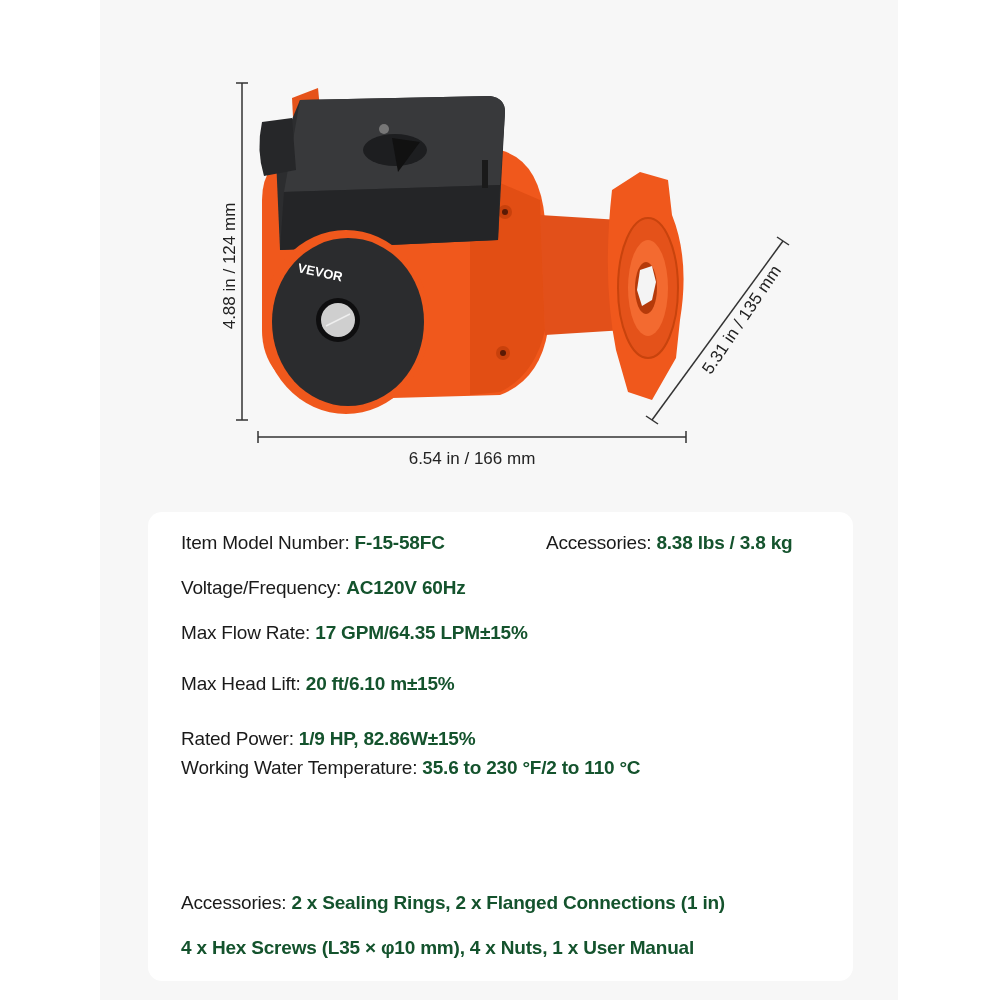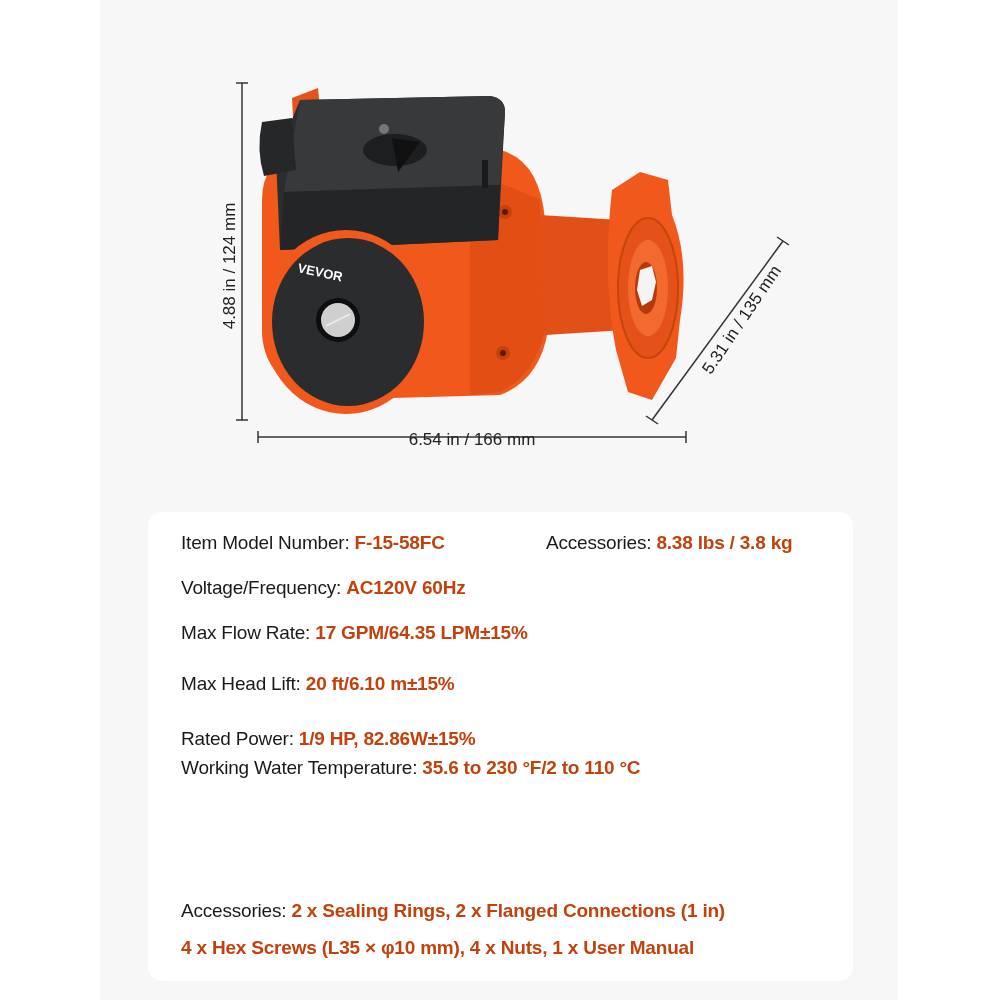--- a/index.html
+++ b/index.html
@@ -4,30 +4,30 @@
 <style>
   html, body { margin:0; padding:0; }
   body { width:1000px; height:1000px; background:#ffffff; position:relative; overflow:hidden;
          font-family:"Liberation Sans", "DejaVu Sans", sans-serif; }
   .panel { position:absolute; left:100px; top:0; width:798px; height:1000px; background:#f7f7f7; }
 
   
   .product { position:absolute; left:0; top:0; width:1000px; height:500px; }
   .dim-label { position:absolute; font-size:17px; color:#222; white-space:nowrap; }
   .dim-v-label { left:230px; top:266px; transform:translate(-50%,-50%) rotate(-90deg); }
-  .dim-h-label { left:472px; top:440px; transform:translate(-50%,-50%); }
+  .dim-h-label { left:472px; top:459px; transform:translate(-50%,-50%); }
   .dim-d-label { left:742px; top:320px; transform:translate(-50%,-50%) rotate(-56deg); }
 
   
   .card { position:absolute; left:148px; top:512px; width:705px; height:469px; background:#ffffff;
           border-radius:14px; }
   .row { position:absolute; left:33px; font-size:19px; color:#1a1a1a; white-space:nowrap; letter-spacing:-0.2px; }
-  .row .v { color:#c2410c; font-weight:bold; }
+  .row .v { color:#14532d; font-weight:bold; }
   .r0 { top:20px; } .r1 { top:65px; } .r2 { top:110px; } .r3 { top:161px; } .r4 { top:216px; }
-  .r5 { top:245px; } .r6 { top:290px; } .r7 { top:335px; } .r8 { top:388px; } .r9 { top:425px;text-align:right; }
+  .r5 { top:245px; } .r6 { top:290px; } .r7 { top:335px; } .r8 { top:380px; } .r9 { top:425px;text-align:right; }
   .r0b { left:398px; top:20px; }
 </style>
 </head>
 <body>
 
 <div class="panel"></div>
 
 <div class="product">
   <svg width="1000" height="500" viewBox="0 0 1000 500">
 

